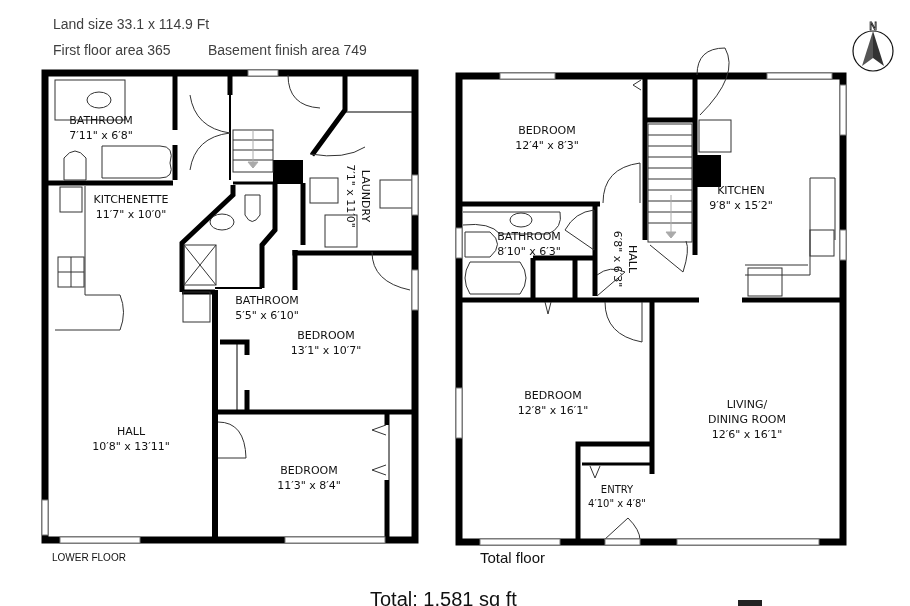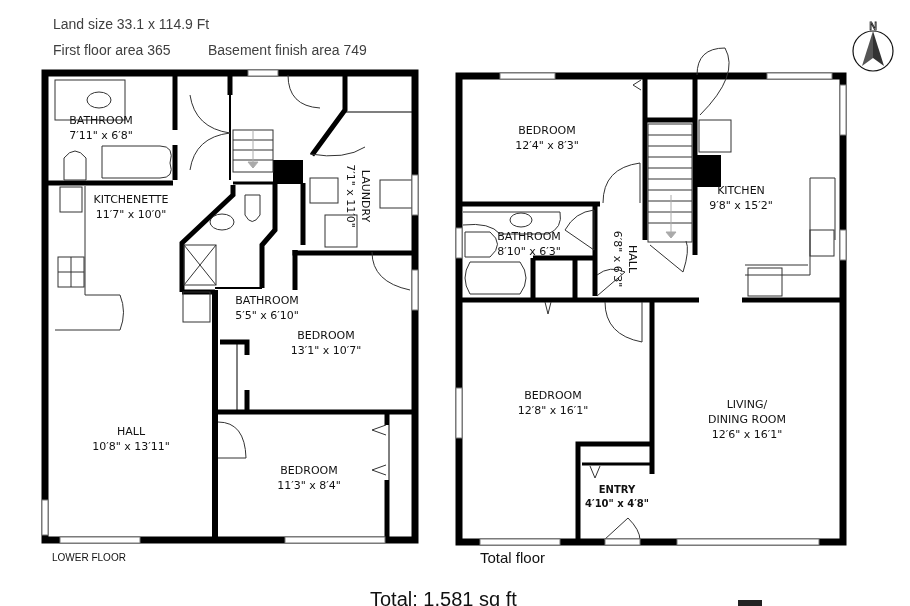--- a/index.html
+++ b/index.html
@@ -251,21 +251,21 @@
 </div>
 <div class="rlabel" style="left:553px; top:403px;">
   <div>BEDROOM</div>
   <div>12′8" x 16′1"</div>
 </div>
 <div class="rlabel" style="left:747px; top:419px;">
   <div>LIVING/</div>
   <div>DINING ROOM</div>
   <div>12′6" x 16′1"</div>
 </div>
-<div class="rlabel" style="left:617px; top:497px; font-size:10px; line-height:14px;font-weight:bold;">
+<div class="rlabel" style="left:617px; top:497px; font-size:10px; line-height:14px;">
   <div>ENTRY</div>
   <div>4′10" x 4′8"</div>
 </div>
 
 <div class="flabel" style="left:52px; top:552px; font-size:10px;">LOWER FLOOR</div>
 <div class="flabel" style="left:480px; top:549px; font-size:15px;">Total floor</div>
 
 <div class="total">Total: 1,581 sq ft</div>
 <div style="position:absolute; left:738px; top:600px; width:24px; height:6px; background:#222;"></div>
 

